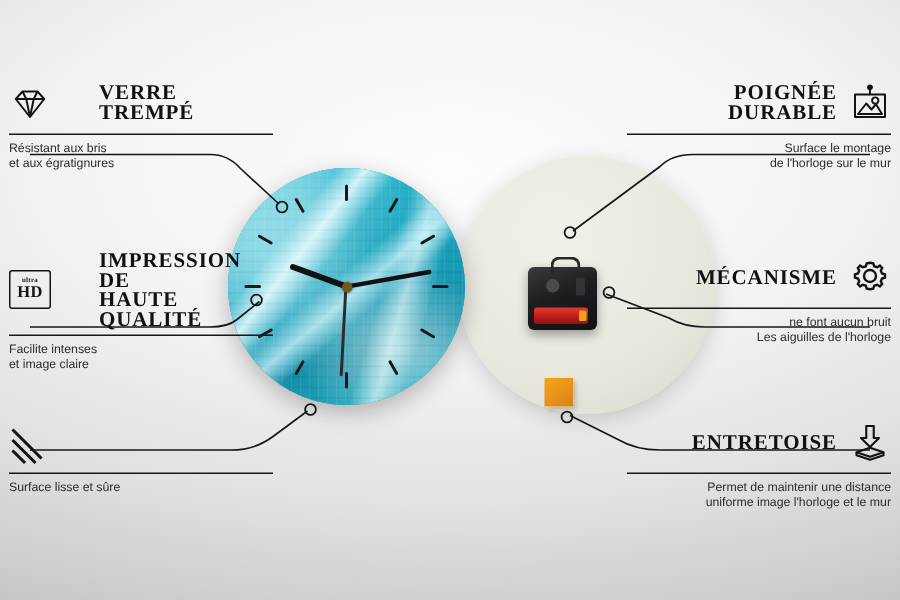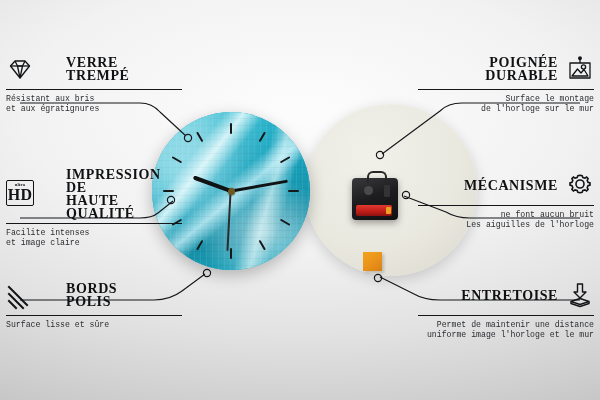--- a/index.html
+++ b/index.html
@@ -187,37 +187,37 @@
     color: #101113;
     text-transform: uppercase;
     margin-left: 24px;
   }
   .c-rule {
     height: 1px;
     background: #15161a;
     margin: 3px 0 4px 0;
   }
   .c-desc {
-    font-family: Liberation Mono, monospace;
+    font-family: Liberation Sans, sans-serif;
     font-size: 8.2px;
     line-height: 10.2px;
     color: #2a2c30;
   }
   .icon { width: 28px; height: 28px; flex: 0 0 28px; }
   .icon svg { display: block; width: 28px; height: 28px; }
   .hdbox {
     width: 26px; height: 24px;
     border: 1.6px solid #121316;
     border-radius: 2px;
     display: flex; flex-direction: column;
     align-items: center; justify-content: center;
     line-height: 1;
   }
   .hdbox .u { font-size: 4.6px; font-weight: bold; letter-spacing: 0.2px; color:#121316; }
-  .hdbox .h { font-size: 16px; font-weight: bold; letter-spacing: 0.3px; color:#121316; }
+  .hdbox .h { font-size: 11px; font-weight: bold; letter-spacing: 0.3px; color:#121316; }
   .lines-icon { width: 28px; height: 24px; }
   svg.leader { position: absolute; left: 0; top: 0; pointer-events: none; }
 </style>
 </head>
 <body>
 
 <div id="stage">
 
   <div class="disc-back"></div>
 
@@ -317,24 +317,20 @@
     <div class="c-head">
       <span class="icon lines-icon">
         <svg viewBox="0 0 28 28">
             <g stroke="#121316" stroke-width="2" stroke-linecap="square">
           <path d="M3 4 L21 22"></path>
               <path d="M3 11 L17 25"></path>
               <path d="M3 18 L10 25"></path>
         </g>
           </svg>
       </span>
-      <div>
-        <div class="c-title">BORDS</div>
-        <div class="c-title">POLIS</div>
-      </div>
     </div>
     <div class="c-rule"></div>
     <div class="c-desc">Surface lisse et sûre</div>
   </div>
 
   <div class="callout right" style="top:52px;">
     <div class="c-head">
       <span class="icon">
         <svg viewBox="0 0 28 28">
             <g fill="none" stroke="#121316" stroke-width="1.3" stroke-linejoin="round">

